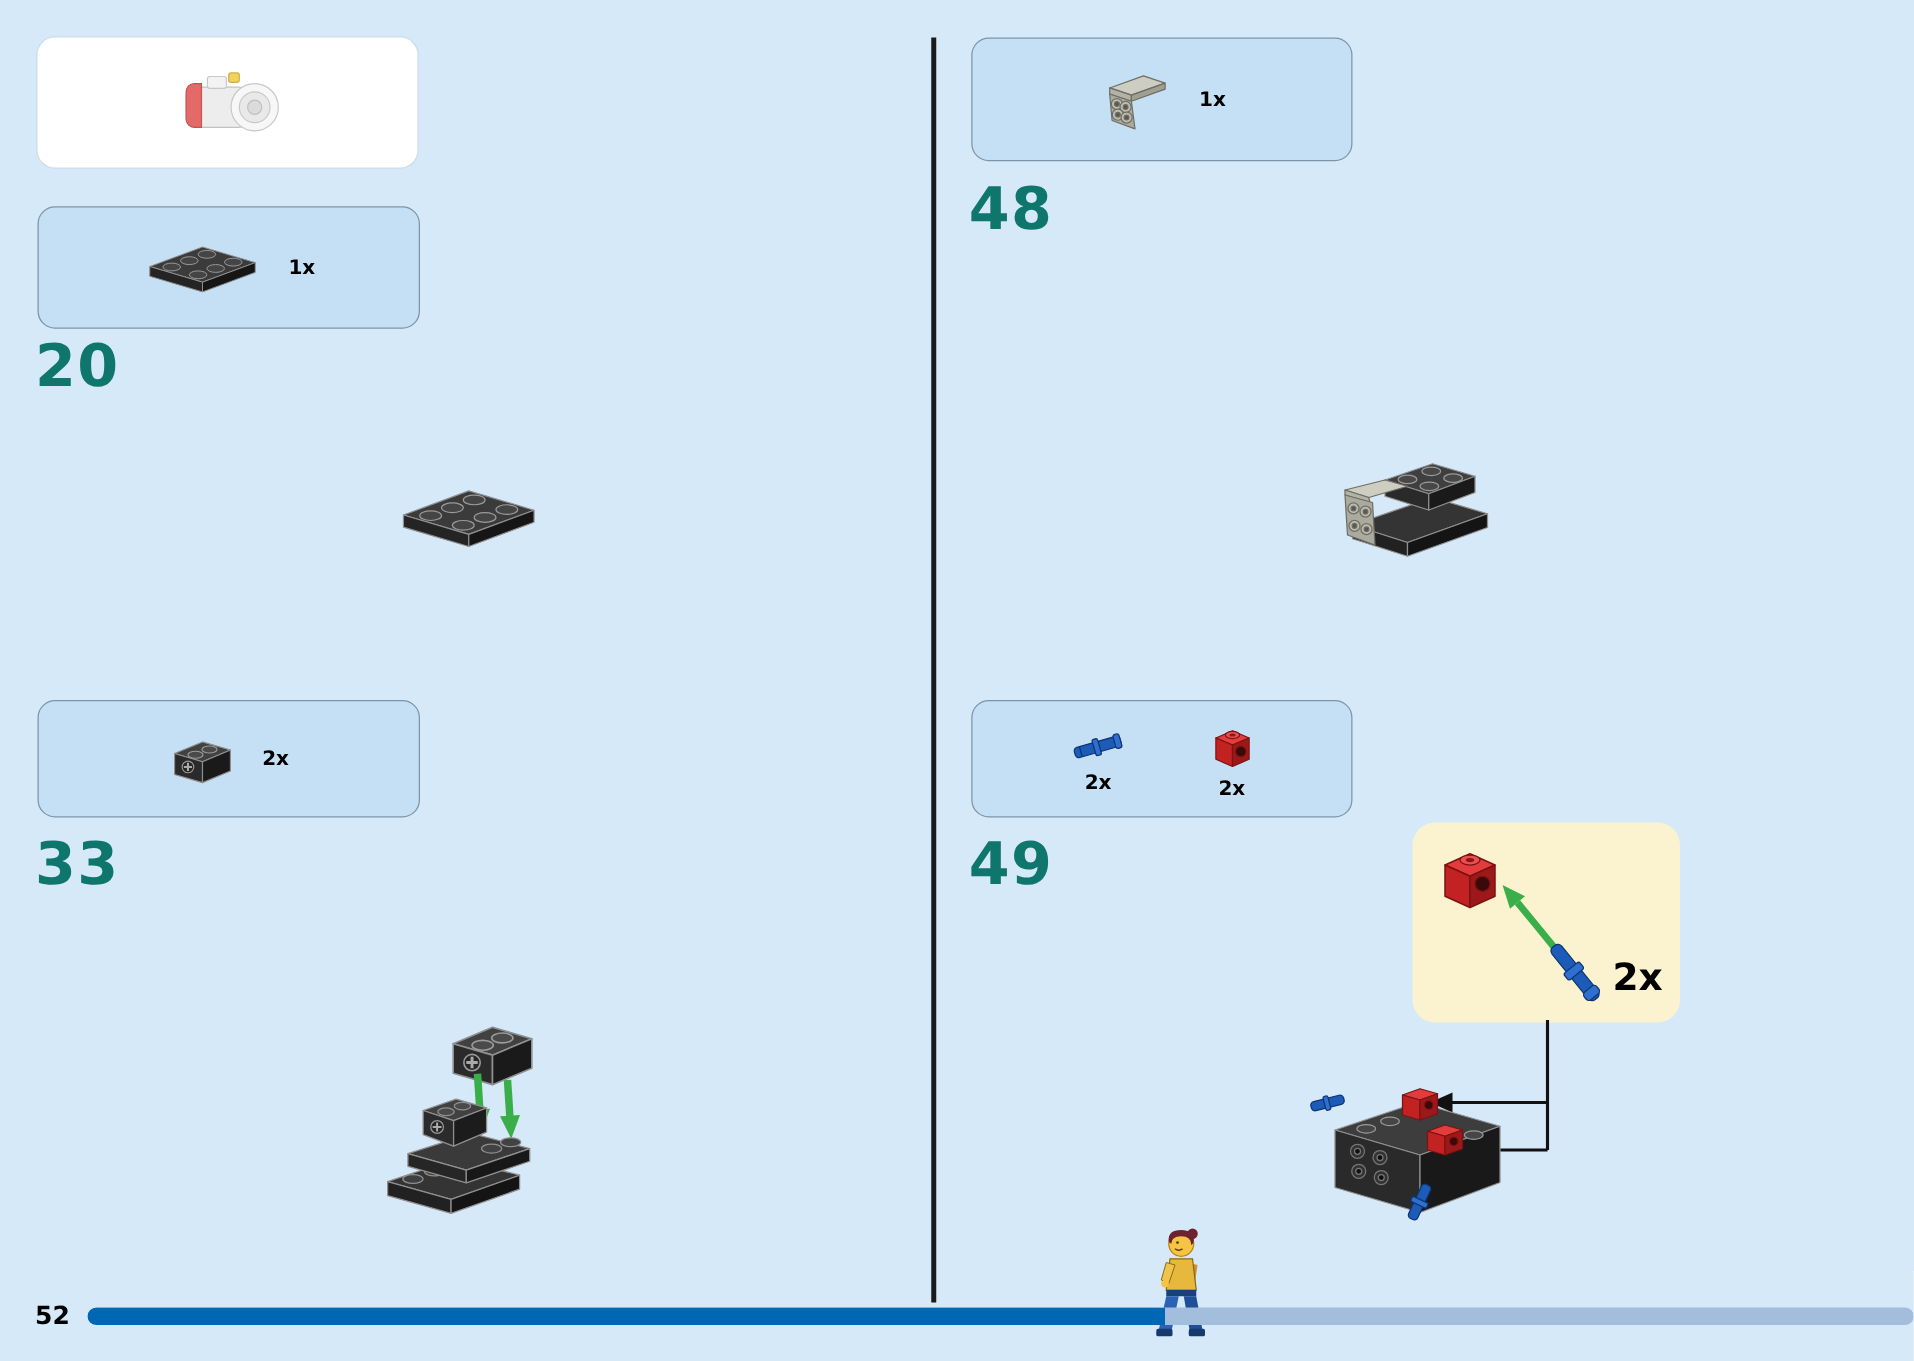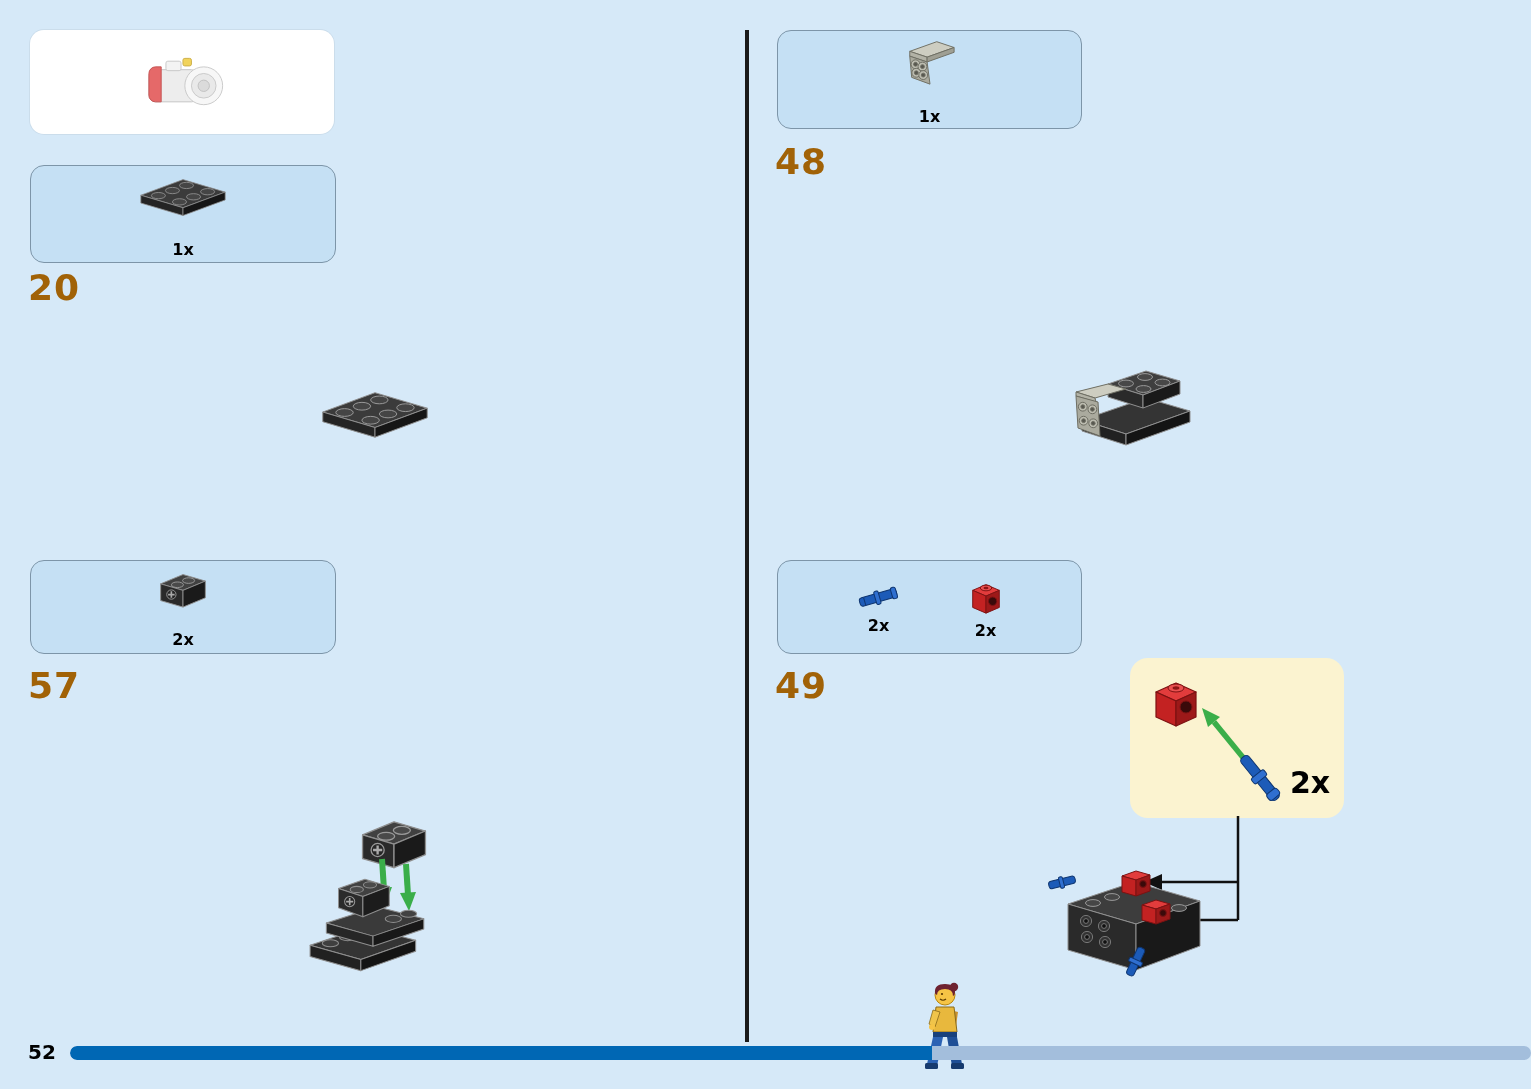--- a/index.html
+++ b/index.html
@@ -1,25 +1,25 @@
 <!DOCTYPE html>
 <html><head>
 <meta charset="utf-8">
 <style>
   html,body{margin:0;padding:0}
   body{font-family:"DejaVu Sans","Liberation Sans",sans-serif;background:#ffffff}
   .page{position:relative;width:1531px;height:1089px;background:#d6e9f8;overflow:hidden}
   .abs{position:absolute}
   .divider{background:#1a1a1a}
   .white-box{background:#ffffff;border-radius:14px;display:flex;align-items:center;justify-content:center;box-shadow:0 0 0 1px rgba(0,0,0,0.05)}
-  .parts-box{background:#c5e0f4;border:1.5px solid #7d95a8;border-radius:14px;display:flex;flex-direction:column;align-items:center;justify-content:center;gap:21px}
+  .parts-box{background:#c5e0f4;border:1.5px solid #7d95a8;border-radius:14px;display:flex;flex-direction:row;align-items:center;justify-content:center;gap:21px}
   .parts-box-row{flex-direction:row;gap:64px}
   .part-col{display:flex;flex-direction:column;align-items:center;gap:5px}
   .count{font-size:16px;font-weight:700;color:#000;line-height:1}
-  .step-number{font-size:36px;font-weight:800;color:#a16207;line-height:1;letter-spacing:1px}
+  .step-number{font-size:47px;font-weight:800;color:#0f766e;line-height:1;letter-spacing:1px}
   .callout{background:#fbf3d0;border-radius:18px}
   .callout-count{position:absolute;left:160px;top:110px;font-size:30px;font-weight:700;color:#000;line-height:1}
   .page-number{font-size:20px;font-weight:700;color:#000000;line-height:1}
   .progress-track{background:#a3bedc;border-radius:7px;overflow:hidden}
   .progress-fill{height:100%;background:#0067b4;border-radius:7px 0 0 7px}
 </style>
 </head>
 <body>
 
 <div class="page">
@@ -87,21 +87,21 @@
       <g stroke="#9a9a9a" stroke-width="1" fill="#4a4a4a">
         <ellipse cx="23" cy="20" rx="6.5" ry="3"></ellipse>
           <ellipse cx="35" cy="15.5" rx="6.5" ry="3"></ellipse>
       </g>
       <circle cx="16.5" cy="30.5" r="5" fill="#262626" stroke="#999999" stroke-width="1"></circle>
       <path d="M16.5 27 v7 M13 30.5 h7" stroke="#aaaaaa" stroke-width="1.8" fill="none"></path>
     </svg>
     <div class="count">2x</div>
   </div>
 
-  <div class="abs step-number" style="left:28px;top:668px;">57</div>
+  <div class="abs step-number" style="left:28px;top:668px;">33</div>
 
   <svg class="abs" style="left:356px;top:810px;" width="76" height="63" viewBox="0 0 58 48">
     <g stroke="#8f8f8f" stroke-width="1" stroke-linejoin="round">
       <polygon points="5,19 29,9 53,16 29,26" fill="#414141"></polygon>
       <polygon points="5,19 29,26 29,44 5,37" fill="#2a2a2a"></polygon>
       <polygon points="29,26 53,16 53,34 29,44" fill="#1a1a1a"></polygon>
     </g>
     <g stroke="#9a9a9a" stroke-width="1" fill="#4a4a4a">
       <ellipse cx="23" cy="20" rx="6.5" ry="3"></ellipse>
         <ellipse cx="35" cy="15.5" rx="6.5" ry="3"></ellipse>

